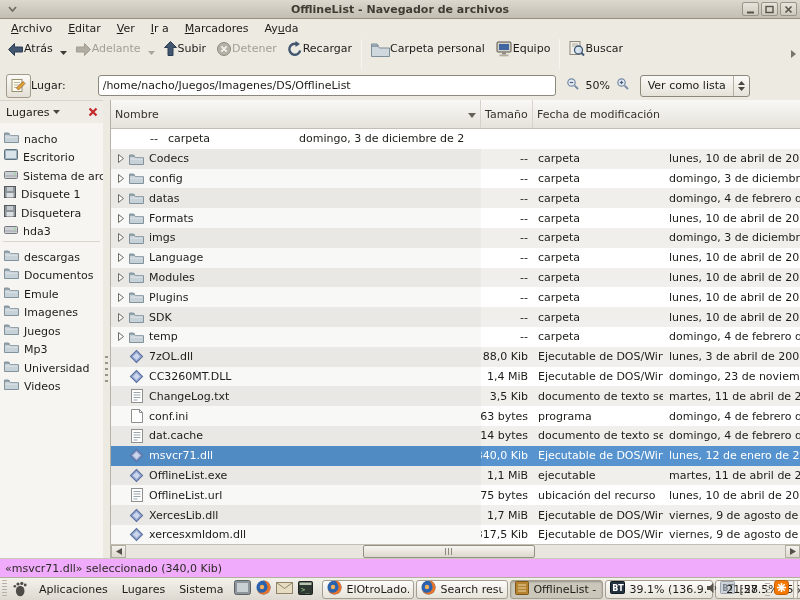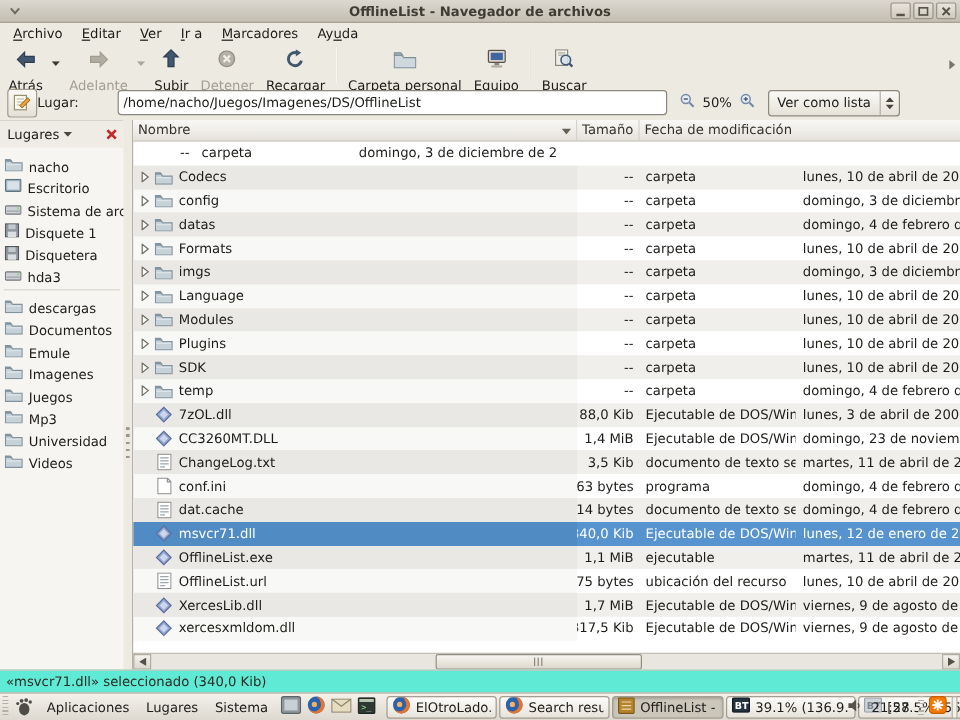--- a/index.html
+++ b/index.html
@@ -17,21 +17,21 @@
   .win-btn { width:17px; height:14px; border:1px solid #9a9488; border-radius:2px;
     background:linear-gradient(#e8e4db,#cfcabf); display:flex; align-items:center; justify-content:center; }
 
   
   .menubar { position:absolute; top:20px; left:0; right:0; height:17px; display:flex; align-items:center; padding-left:3px; }
   .menu-item { padding:1px 8px; }
   .menu-item u { text-underline-offset:1px; }
 
   
   .toolbar { position:absolute; top:37px; left:0; right:0; height:34px; display:flex; align-items:flex-start; padding:1px 2px 0 2px; }
-  .tool-btn { display:flex; flex-direction:column; align-items:center; padding:1px 5px 0 5px; min-width:34px;gap:7px; }
+  .tool-btn { display:flex; flex-direction:row; align-items:center; padding:1px 5px 0 5px; min-width:34px; }
   .tool-btn .icn { height:18px; display:flex; align-items:flex-end; justify-content:center; }
   .tool-btn .lbl { margin-top:1px; white-space:nowrap; }
   .tool-btn.disabled .lbl { color:#a39e93; }
   .tool-drop { width:12px; display:flex; align-items:center; justify-content:center; height:30px; }
   .tool-sep { width:1px; background:#c9c4b9; border-right:1px solid #f7f5f0; height:30px; margin:1px 4px; }
   .toolbar-overflow { margin-left:auto; align-self:center; padding-right:2px; }
 
   
   .locationbar { position:absolute; top:71px; left:0; right:0; height:29px; display:flex; align-items:center; padding:0 6px; }
   .loc-toggle { width:25px; height:24px; border:1px solid #a29b8c; border-radius:3px;
@@ -55,21 +55,21 @@
   .sidebar-close { width:16px; height:16px; display:flex; align-items:center; justify-content:center; }
   .side-list { padding-top:4px; }
   .side-item { height:18.5px; display:flex; align-items:flex-end; gap:5px; padding-left:4px; white-space:nowrap; overflow:hidden; }
   .side-sep { border-top:1px solid #d9d5cd; margin:3px 3px; }
 
   .splitter { width:7px; background:#edeae2; position:relative; }
   .splitter .grip { position:absolute; left:2px; top:56%; width:3px; height:26px;
     background:repeating-linear-gradient(#9a958a 0 2px, transparent 2px 6px); }
 
   .listpane { flex:1; display:flex; flex-direction:column; background:#fff; border-left:1px solid #b6b1a7; min-width:0; }
-  .list-header { height:18px; display:flex; background:linear-gradient(#f9f8f6,#e5e2db); border-bottom:1px solid #c2beb4; }
+  .list-header { height:29px; display:flex; background:linear-gradient(#f9f8f6,#e5e2db); border-bottom:1px solid #c2beb4; }
   .hcell { display:flex; align-items:center; padding:0 4px; border-right:1px solid #d6d2ca; color:#35322b; white-space:nowrap; overflow:hidden; }
   .hcell.name { width:370px; }
   .hcell.size { width:52px; }
   .hcell.type { width:130px; }
   .hcell.date { flex:1; border-right:none; }
   .hcell .sort { margin-left:auto; }
 
   .rows { flex:1; overflow:hidden; }
   .frow { height:19.8px; display:flex; align-items:stretch; color:#1d1c18; }
   .frow.odd { background:#f0efec; }
@@ -84,21 +84,21 @@
   .c-date { flex:1; padding-left:6px; }
 
   .hscroll { height:14px; background:#e9e6df; border-top:1px solid #c2beb4; display:flex; align-items:stretch; }
   .hs-btn { width:15px; display:flex; align-items:center; justify-content:center; border:1px solid #b2ada1; background:linear-gradient(#f4f2ed,#ddd9cf); }
   .hs-track { flex:1; position:relative; }
   .hs-thumb { position:absolute; top:0; bottom:0; left:36%; width:26%; border:1px solid #958f82;
     border-radius:2px; background:linear-gradient(#f7f5f1,#dcd8cd); display:flex; align-items:center; justify-content:center; gap:2px; }
   .hs-thumb i { width:1px; height:7px; background:#8e887b; }
 
   
-  .statusbar { position:absolute; left:0; right:0; bottom:23px; height:19px; background:#5eead4;
+  .statusbar { position:absolute; left:0; right:0; bottom:23px; height:19px; background:#f0abfc;
     border-top:1px solid #cdc8bd; display:flex; align-items:center; padding-left:5px; color:#2c2a24; }
 
   
   .taskbar { position:absolute; left:0; right:0; bottom:0; height:23px;
     background:linear-gradient(#f4f1eb,#ddd9d0); border-top:1px solid #b3ada0;
     display:flex; align-items:center; padding:0 2px; gap:3px; }
   .panel-handle { width:5px; height:18px; background:repeating-linear-gradient(#b5b0a4 0 1px, transparent 1px 3px); border-radius:1px; }
   .tb-menu { padding:2px 7px; white-space:nowrap; }
   .tb-launcher { width:19px; height:19px; display:flex; align-items:center; justify-content:center; }
   .tb-windows { display:flex; gap:2px; margin-left:4px; flex:1; min-width:0; }

